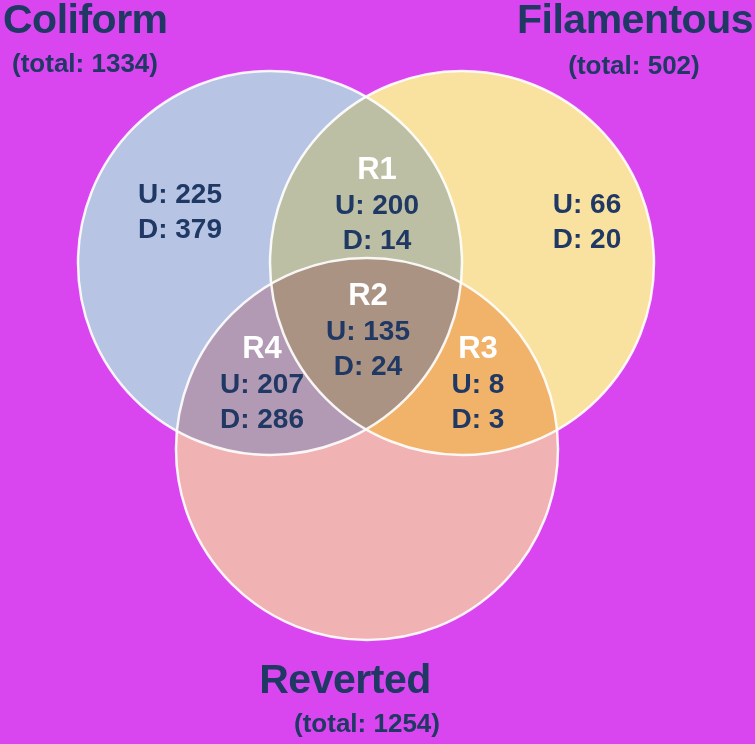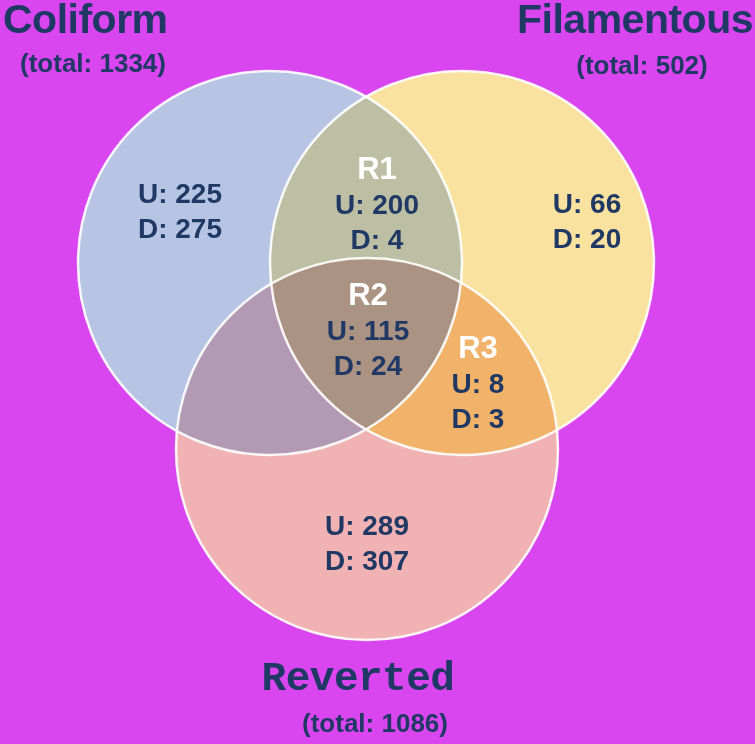--- a/index.html
+++ b/index.html
@@ -28,21 +28,20 @@
     color: #1f3864;
     letter-spacing: -0.5px;
     white-space: nowrap;
     line-height: 1.05;
   }
   .set-subtitle {
     font-size: 26px;
     font-weight: bold;
     color: #1f3864;
     white-space: nowrap;
-    margin-left: 8px;
   }
   .count-group {
     color: #1f3864;
     font-size: 28px;
     font-weight: bold;
     line-height: 35px;
     white-space: nowrap;
   }
   .region-label {
     color: #ffffff;
@@ -93,50 +92,51 @@
     <circle cx="462" cy="263" r="192" fill="none" stroke="#ffffff" stroke-opacity="0.9" stroke-width="2.5"></circle>
     <circle cx="367" cy="449" r="191" fill="none" stroke="#ffffff" stroke-opacity="0.9" stroke-width="2.5"></circle>
   </svg>
 
   <div class="abs set-title" style="left:3px; top:-2px;">Coliform</div>
   <div class="abs ctr set-subtitle" style="left:85px; top:63px;">(total: 1334)</div>
 
   <div class="abs set-title" style="right:2px; top:-2px;">Filamentous</div>
   <div class="abs ctr set-subtitle" style="left:634px; top:65px;">(total: 502)</div>
 
-  <div class="abs ctr set-title" style="left:358px; top:680px;font-family:Liberation Mono, monospace;">Reverted</div>
-  <div class="abs ctr set-subtitle" style="left:367px; top:723px;">(total: 1086)</div>
+  <div class="abs ctr set-title" style="left:345px; top:680px;">Reverted</div>
+  <div class="abs ctr set-subtitle" style="left:367px; top:723px;">(total: 1254)</div>
 
   <div class="abs ctr count-group" style="left:180px; top:211px;text-align:center;">
     <div>U: 225</div>
-    <div>D: 275</div>
+    <div>D: 379</div>
   </div>
 
   <div class="abs ctr count-group" style="left:587px; top:221px;">
     <div>U: 66</div>
     <div>D: 20</div>
   </div>
 
-  <div class="abs ctr count-group" style="left:367px; top:543px;">
-    <div>U: 289</div>
-    <div>D: 307</div>
-  </div>
 
   <div class="abs ctr count-group" style="left:377px; top:204px;">
     <div class="region-label">R1</div>
     <div>U: 200</div>
-    <div>D: 4</div>
+    <div>D: 14</div>
   </div>
 
   <div class="abs ctr count-group" style="left:368px; top:330px;">
     <div class="region-label">R2</div>
-    <div>U: 115</div>
+    <div>U: 135</div>
     <div>D: 24</div>
   </div>
 
   <div class="abs ctr count-group" style="left:478px; top:383px;">
     <div class="region-label">R3</div>
     <div>U: 8</div>
     <div>D: 3</div>
   </div>
 
+  <div class="abs ctr count-group" style="left:262px; top:383px;">
+    <div class="region-label">R4</div>
+    <div>U: 207</div>
+    <div>D: 286</div>
+  </div>
 
 </div>
 
 </body></html>

